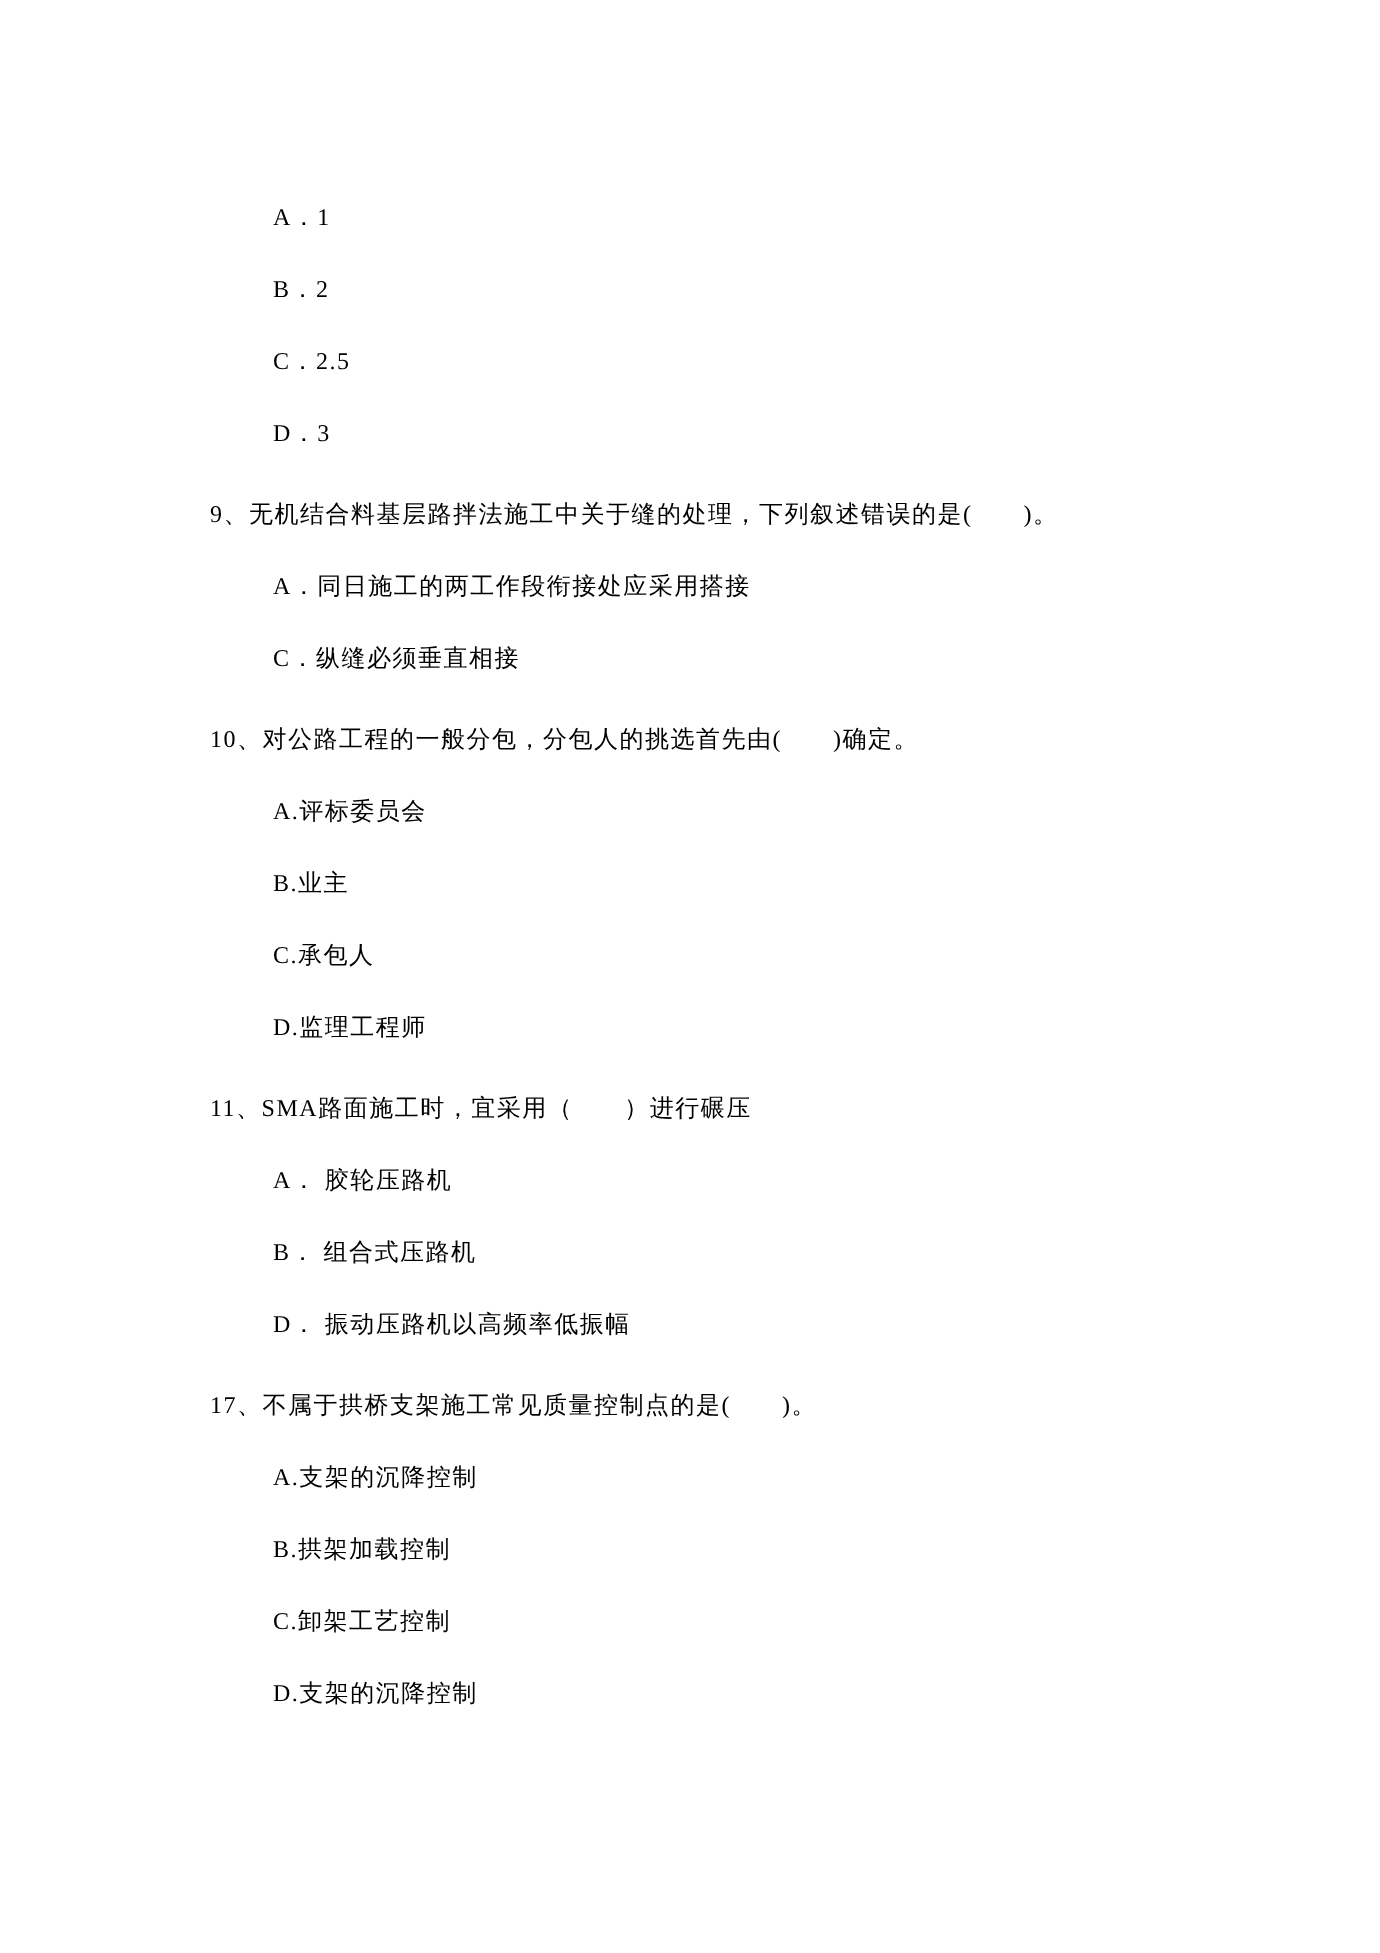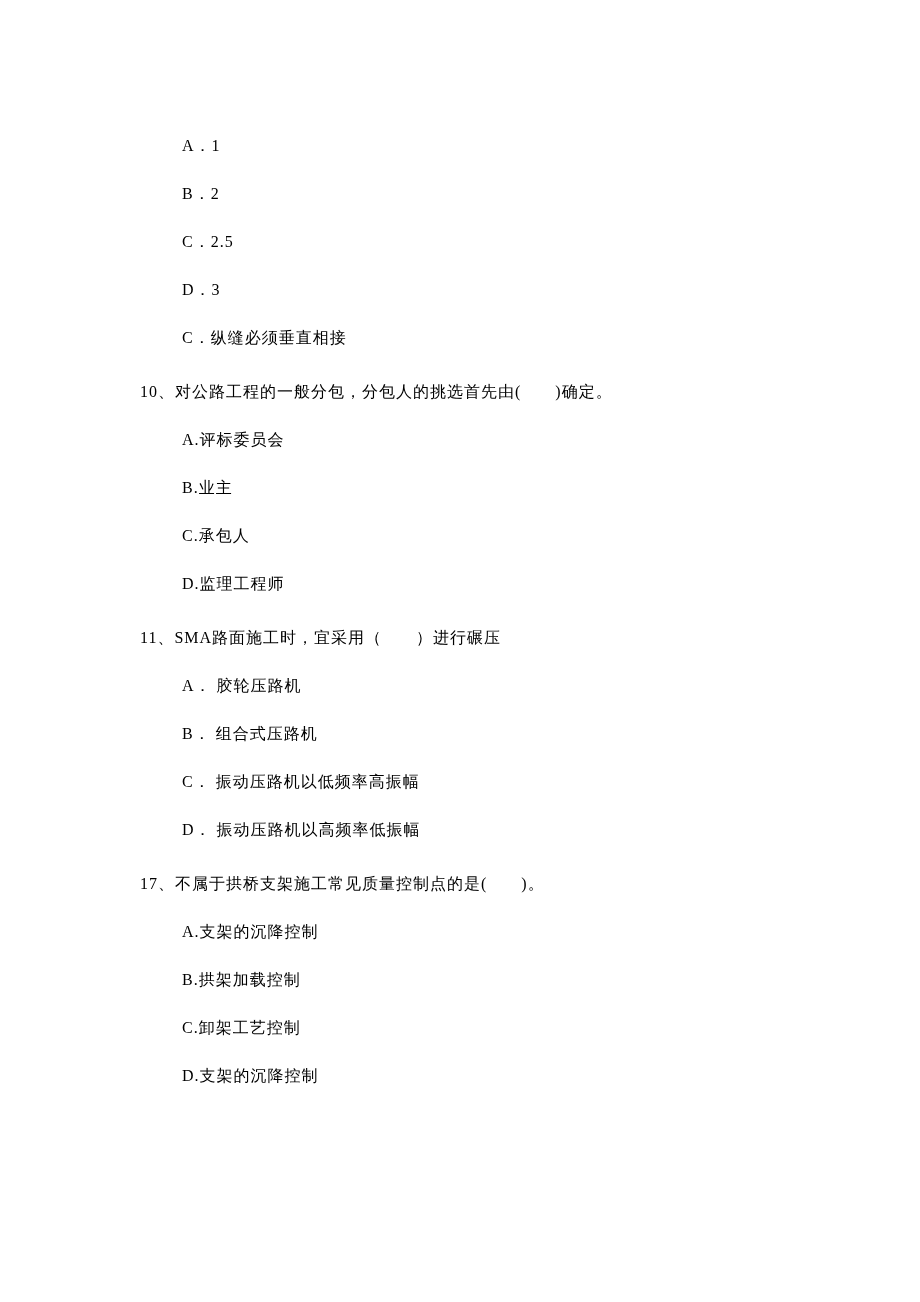--- a/index.html
+++ b/index.html
@@ -32,32 +32,33 @@
 </head>
 <body>
 
 <div class="page">
 
   <div class="option-line">A．1</div>
   <div class="option-line">B．2</div>
   <div class="option-line">C．2.5</div>
   <div class="option-line">D．3</div>
 
+  <div class="question-line">9、无机结合料基层路拌法施工中关于缝的处理，下列叙述错误的是(　　)。</div>
+  <div class="option-line">A．同日施工的两工作段衔接处应采用搭接</div>
   <div class="option-line">C．纵缝必须垂直相接</div>
 
   <div class="question-line">10、对公路工程的一般分包，分包人的挑选首先由(　　)确定。</div>
   <div class="option-line">A.评标委员会</div>
   <div class="option-line">B.业主</div>
   <div class="option-line">C.承包人</div>
   <div class="option-line">D.监理工程师</div>
 
   <div class="question-line">11、SMA路面施工时，宜采用（　　）进行碾压</div>
   <div class="option-line">A． 胶轮压路机</div>
   <div class="option-line">B． 组合式压路机</div>
-  <div class="option-line">C． 振动压路机以低频率高振幅</div>
   <div class="option-line">D． 振动压路机以高频率低振幅</div>
 
   <div class="question-line">17、不属于拱桥支架施工常见质量控制点的是(　　)。</div>
   <div class="option-line">A.支架的沉降控制</div>
   <div class="option-line">B.拱架加载控制</div>
   <div class="option-line">C.卸架工艺控制</div>
   <div class="option-line">D.支架的沉降控制</div>
 
 </div>
 

